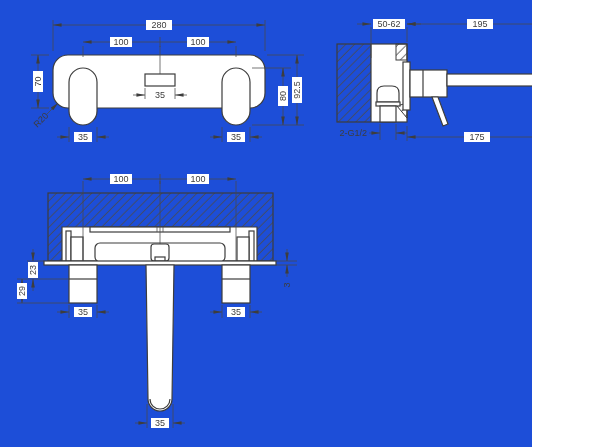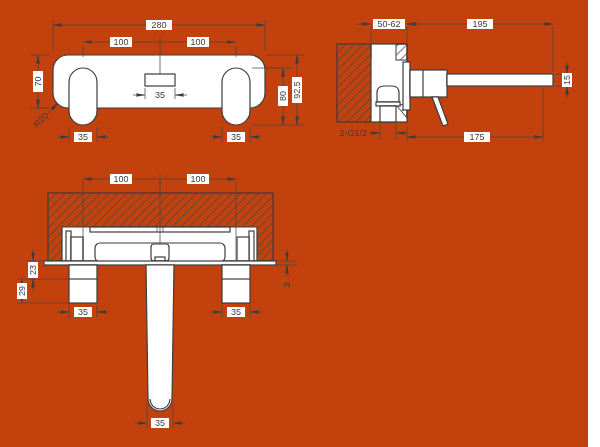--- a/index.html
+++ b/index.html
@@ -1,16 +1,16 @@
 <!DOCTYPE html>
 <html><head>
 <meta charset="utf-8">
 <style>
   html,body{margin:0;padding:0;background:#ffffff;}
-  .sheet{width:588px;height:447px;background:#c2410c;position:relative;overflow:hidden;}
+  .sheet{width:532px;height:447px;background:#1d4ed8;position:relative;overflow:hidden;}
   svg{display:block;}
   text{font-family:"Liberation Sans","DejaVu Sans",sans-serif;font-size:9px;fill:#3d3d3d;}
   .obj{stroke:#3d3d3d;stroke-width:1.2;fill:#ffffff;}
   .objn{stroke:#3d3d3d;stroke-width:1.2;fill:none;}
   .dim{stroke:#4a4a4a;stroke-width:0.75;fill:none;}
   .mask{fill:#ffffff;stroke:none;}
 </style>
 </head>
 <body>
 

